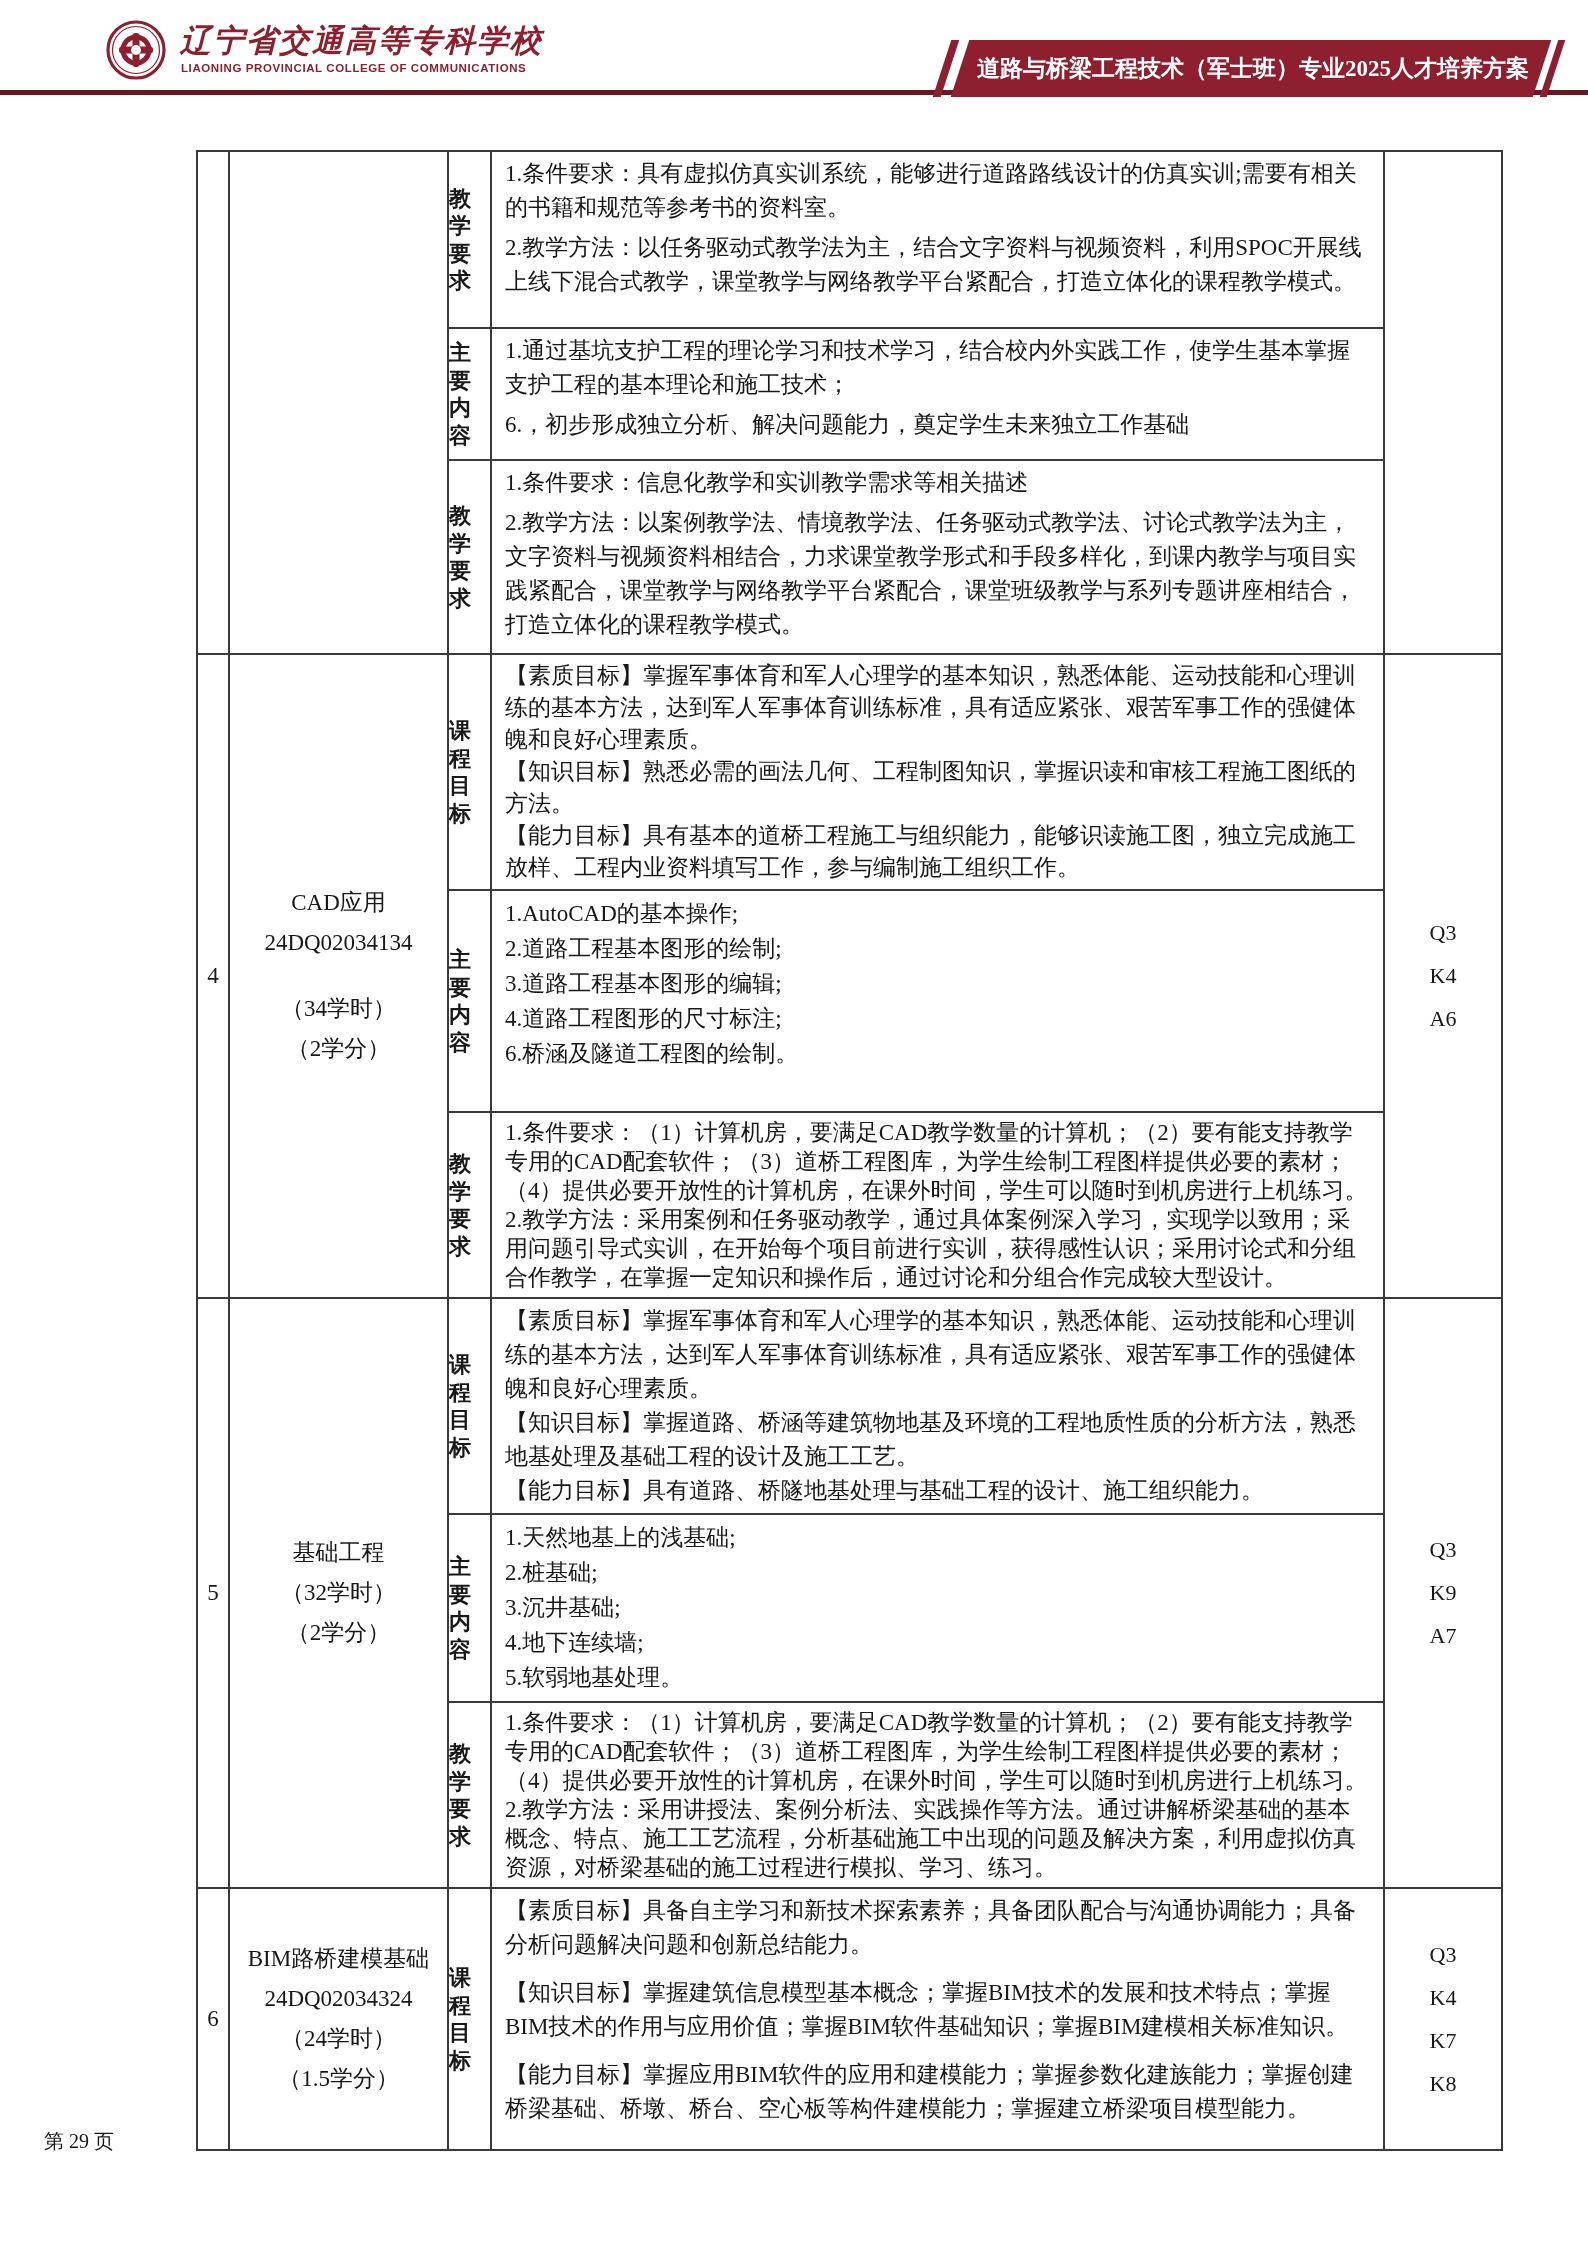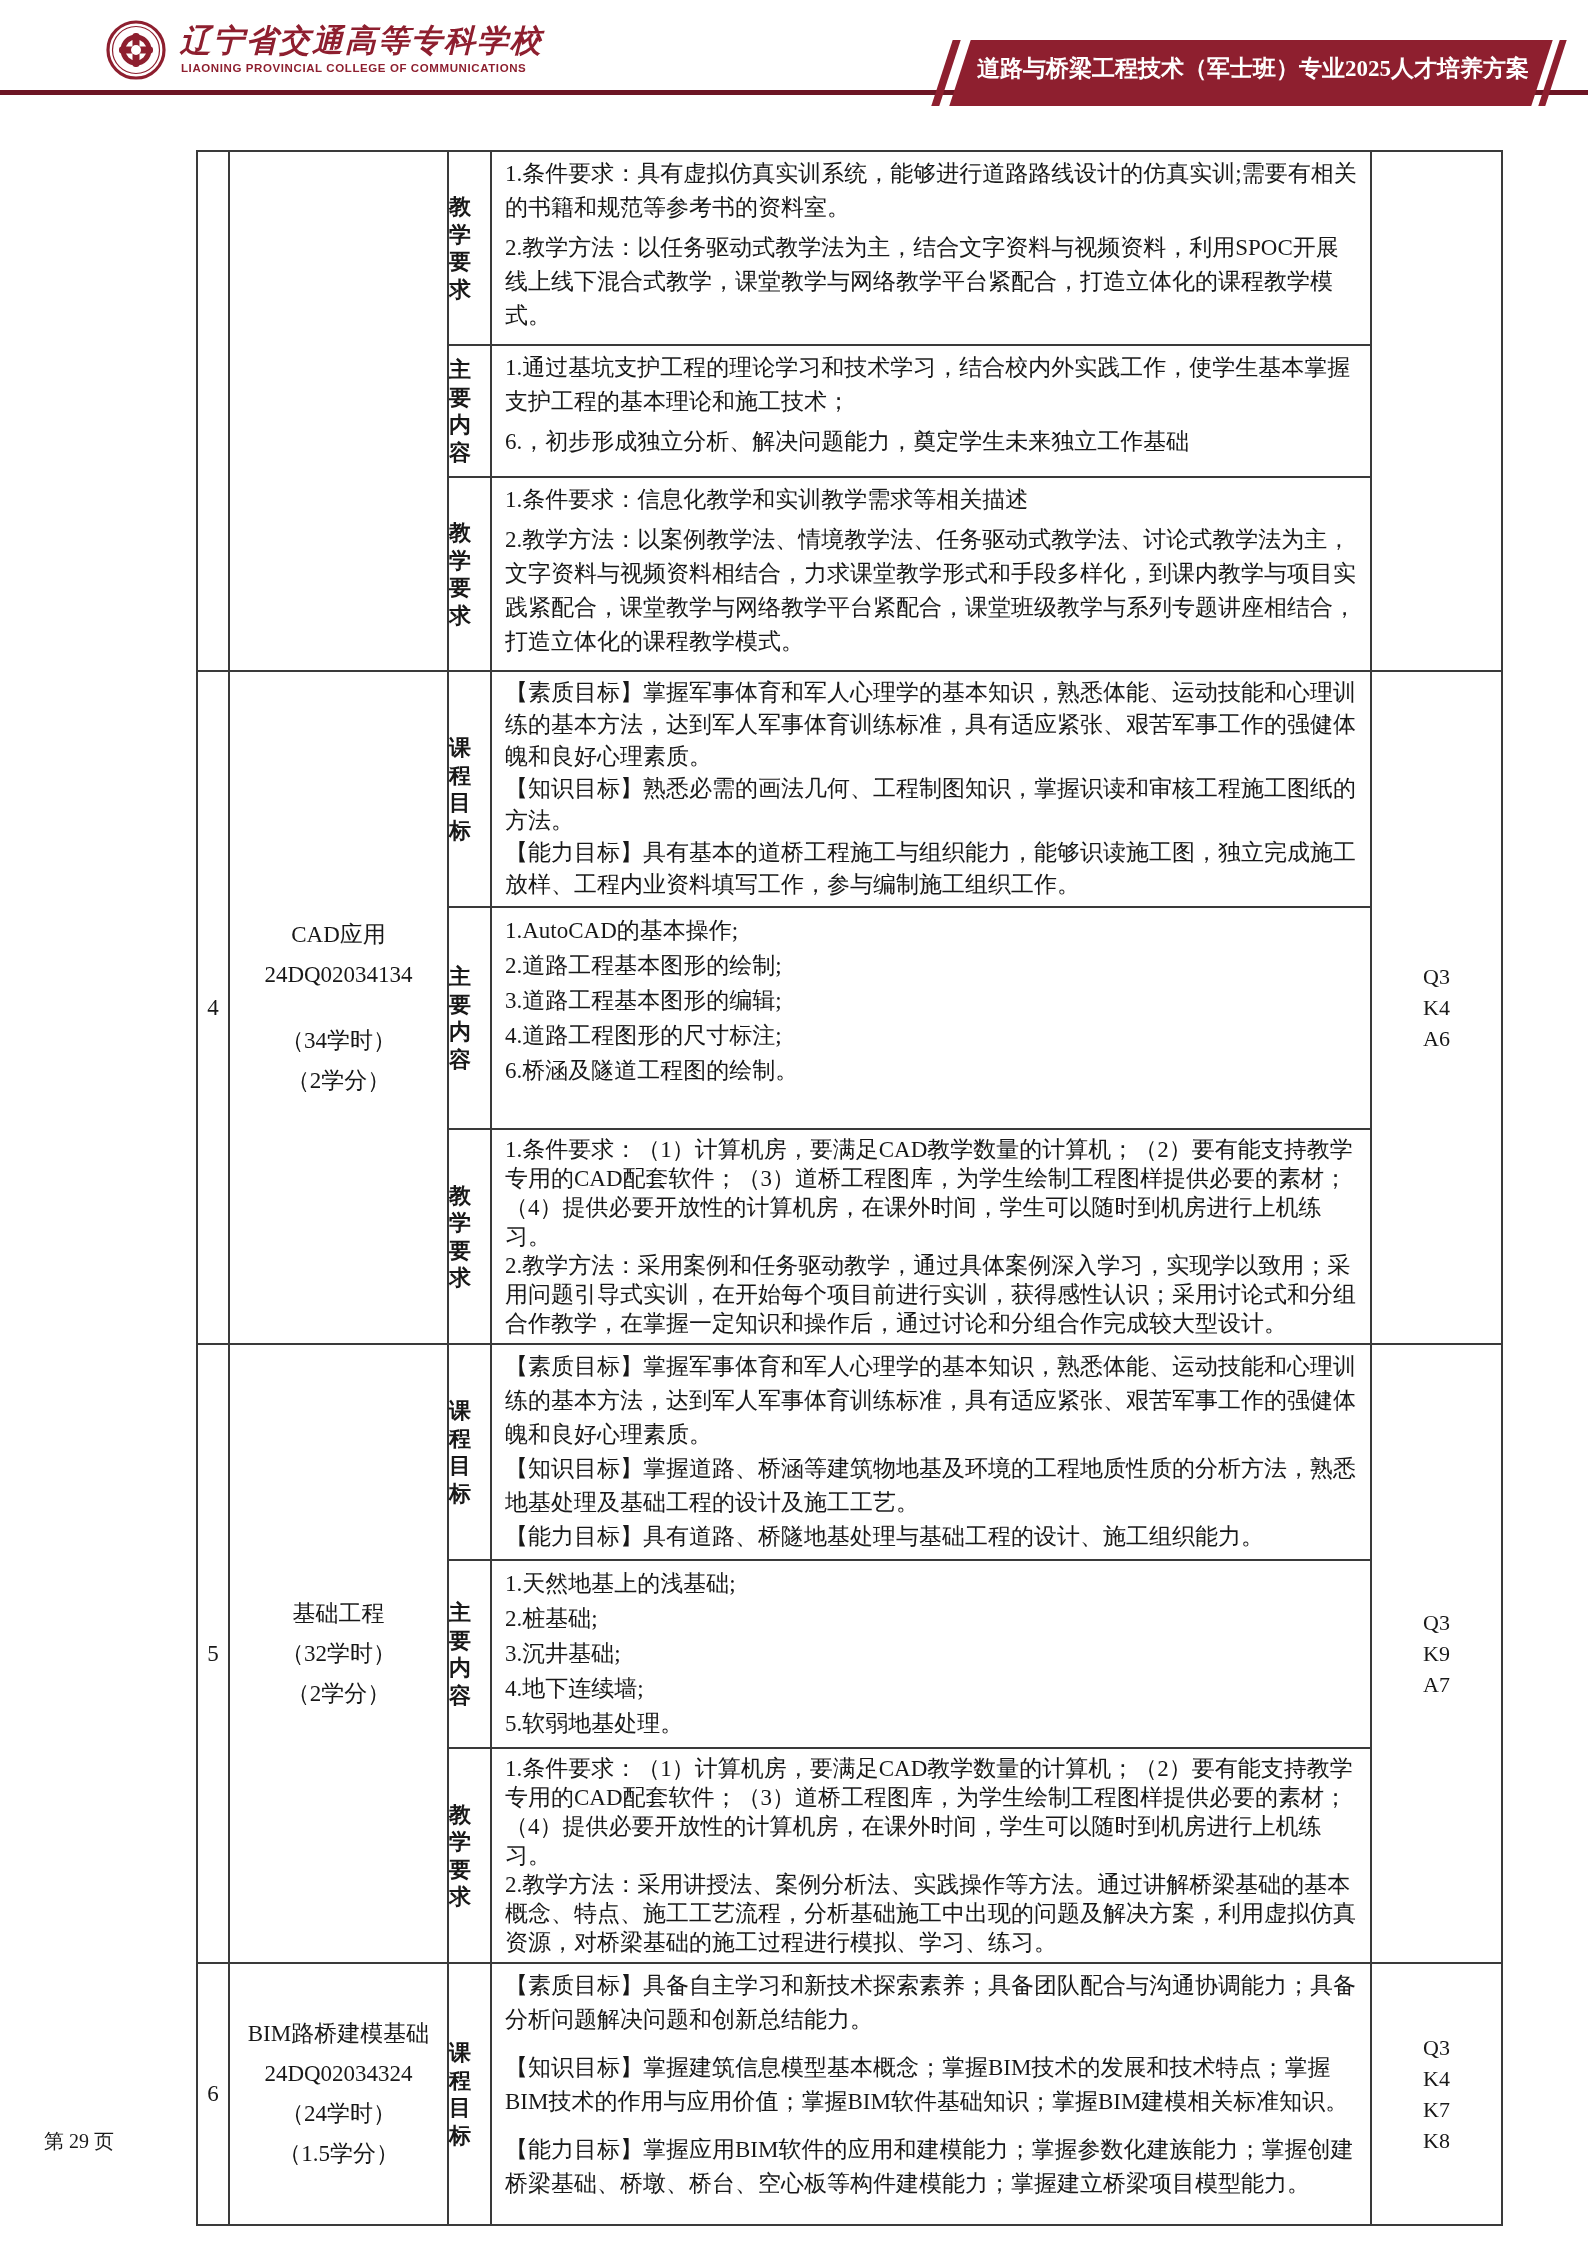--- a/index.html
+++ b/index.html
@@ -8,21 +8,21 @@
   html,body{margin:0;padding:0;background:#ffffff;}
   .doc{position:relative;width:1588px;height:2245px;background:#ffffff;overflow:hidden;
        font-family:"Liberation Serif", serif; color:var(--ink);}
   
   .seal{position:absolute;left:106px;top:20px;width:60px;height:60px;}
   .college-cn{position:absolute;left:180px;top:20px;font-size:31px;font-weight:bold;
       color:var(--brand);letter-spacing:2px;font-style:italic;}
   .college-en{position:absolute;left:181px;top:62px;font-size:11.5px;font-weight:bold;
       color:var(--brand);letter-spacing:0.6px;font-family:"Liberation Sans",sans-serif;text-align:center;}
   .header-rule{position:absolute;left:0;top:90px;width:1588px;height:5px;background:var(--rule);}
-  .banner{position:absolute;left:936px;top:40px;width:622px;height:66px;}
+  .banner{position:absolute;left:936px;top:40px;width:622px;height:57px;}
   .banner .bg{position:absolute;left:24px;right:16px;top:0;bottom:0;background:var(--brand);
       transform:skewX(-18deg);}
   .banner .stripeL{position:absolute;left:6px;width:8px;top:0;bottom:0;background:var(--brand);
       transform:skewX(-18deg);}
   .banner .stripeR{position:absolute;right:2px;width:7px;top:0;bottom:0;background:var(--brand);
       transform:skewX(-18deg);}
   .banner .txt{position:absolute;left:34px;right:22px;top:0;bottom:0;color:#fff;
       font-size:23px;font-weight:bold;line-height:57px;text-align:center;white-space:nowrap;}
   
   .ctable{position:absolute;left:196px;top:150px;width:1307px;box-sizing:border-box;
@@ -43,22 +43,22 @@
       display:flex;align-items:center;justify-content:center;text-align:left;
       font-weight:bold;font-size:22px;line-height:1.25;}
   .content-cell{flex:1;box-sizing:border-box;border-right:2px solid var(--border);
       font-size:23px;line-height:34px;padding:5px 12px 5px 13px;}
   .content-cell p{margin:0 0 6px 0;}
   .content-cell.packed p{margin:0;}
   .content-cell.spaced p{margin:0 0 14px 0;}
   .content-cell.lh32{line-height:32px;}
   .content-cell.tight{line-height:29px;}
   .content-cell p.li{margin:1px 0;}
-  .codes-cell{width:129px;box-sizing:border-box;display:flex;flex-direction:column;
-      align-items:center;justify-content:center;gap:5px;font-size:22px;}
+  .codes-cell{width:116px;box-sizing:border-box;display:flex;flex-direction:column;
+      align-items:center;justify-content:center;gap:17px;font-size:22px;}
   
   .footer{position:absolute;left:0;top:2128px;width:1588px;text-align:left;font-size:20px;padding-left:44px;}
 </style>
 </head>
 <body>
 
 <div class="doc">
 
   <div>
     <svg class="seal" viewBox="0 0 60 60">

